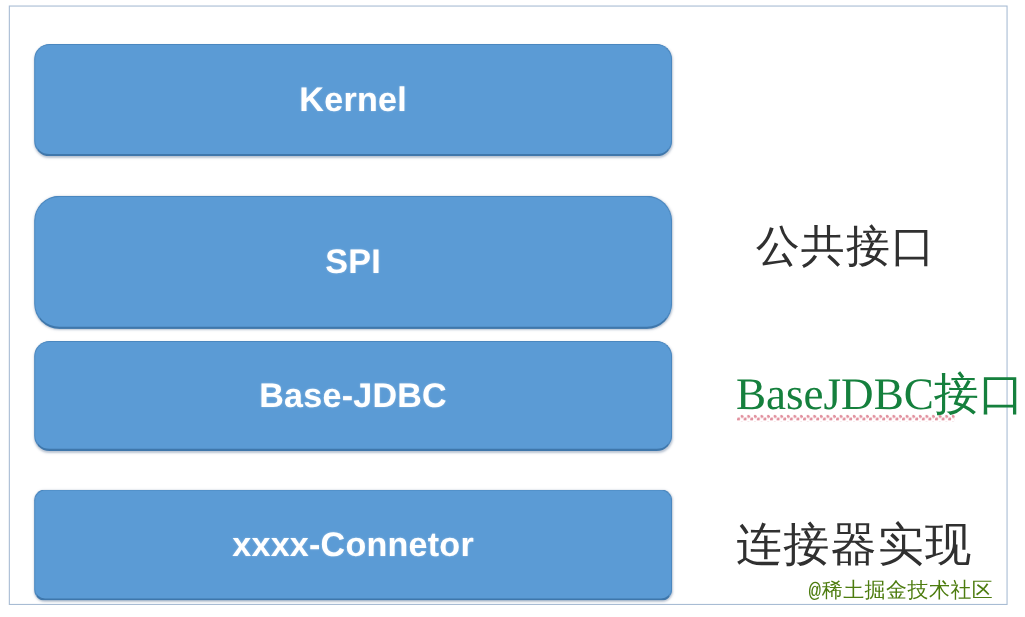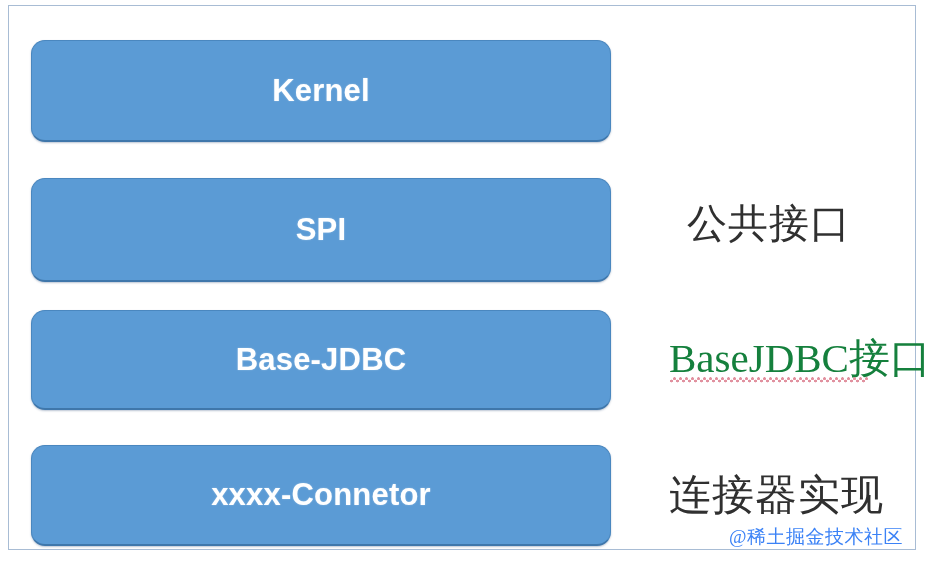--- a/index.html
+++ b/index.html
@@ -64,23 +64,23 @@
     font-weight: bold;
     font-size: 31px;
     letter-spacing: 0.2px;
     text-shadow: 0 0 2px rgba(255,255,255,0.35);
     white-space: nowrap;
     user-select: none;
   }
 
   
   .layer-box.box-1 { top: 5px;   height: 102px; }
-  .layer-box.box-2 { top: 143px; height: 104px; }
+  .layer-box.box-2 { top: 143px; height: 121px; border-radius: 23px; }
   .layer-box.box-3 { top: 275px; height: 100px; }
-  .layer-box.box-4 { top: 410px; height: 101px; }
+  .layer-box.box-4 { top: 410px; height: 101px; border-radius: 10px; }
 
   
   .annotation {
     position: absolute;
     white-space: nowrap;
     color: #262626;
     user-select: none;
   }
 
   .annotation.ann-public {
@@ -124,23 +124,23 @@
     letter-spacing: 1px;
     color: #303030;
     text-align: right;
   }
 
   
   .watermark {
     position: absolute;
     right: 12px;
     top: 518px;
-    font-family: Liberation Serif, serif;
+    font-family: Liberation Mono, monospace;
     font-size: 19px;
-    color: #3b82f6;
+    color: #4d7c0f;
     letter-spacing: 0.5px;
     white-space: nowrap;
     user-select: none;
   }
 </style>
 </head>
 <body>
 
 <div id="diagram-root">
 

